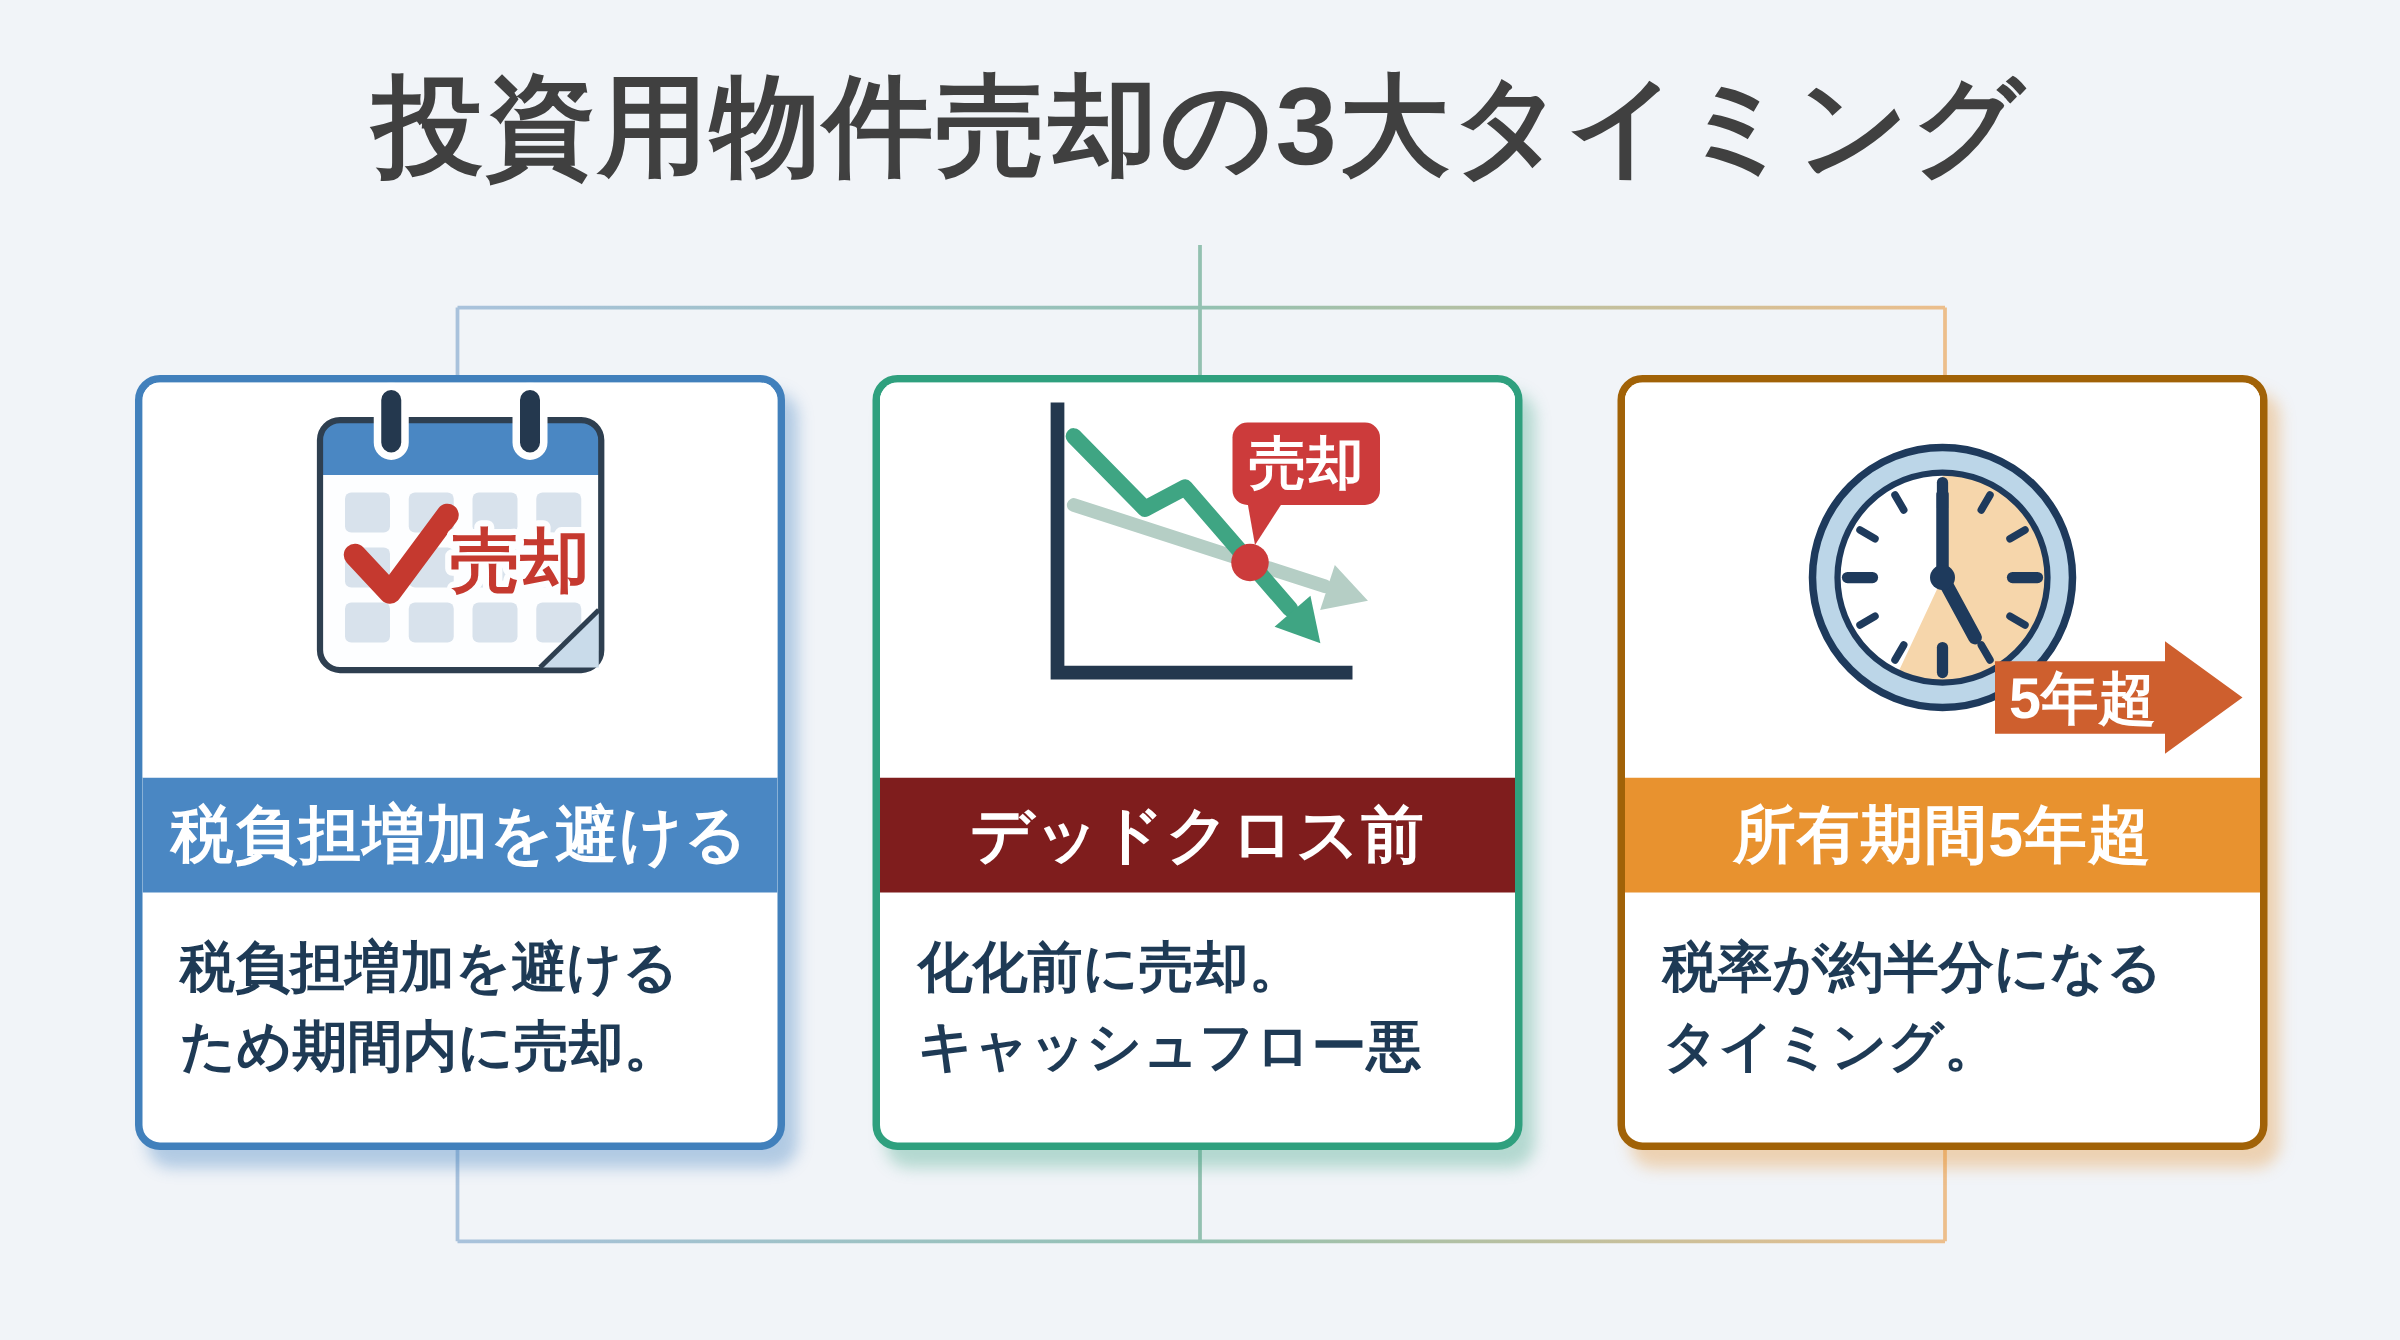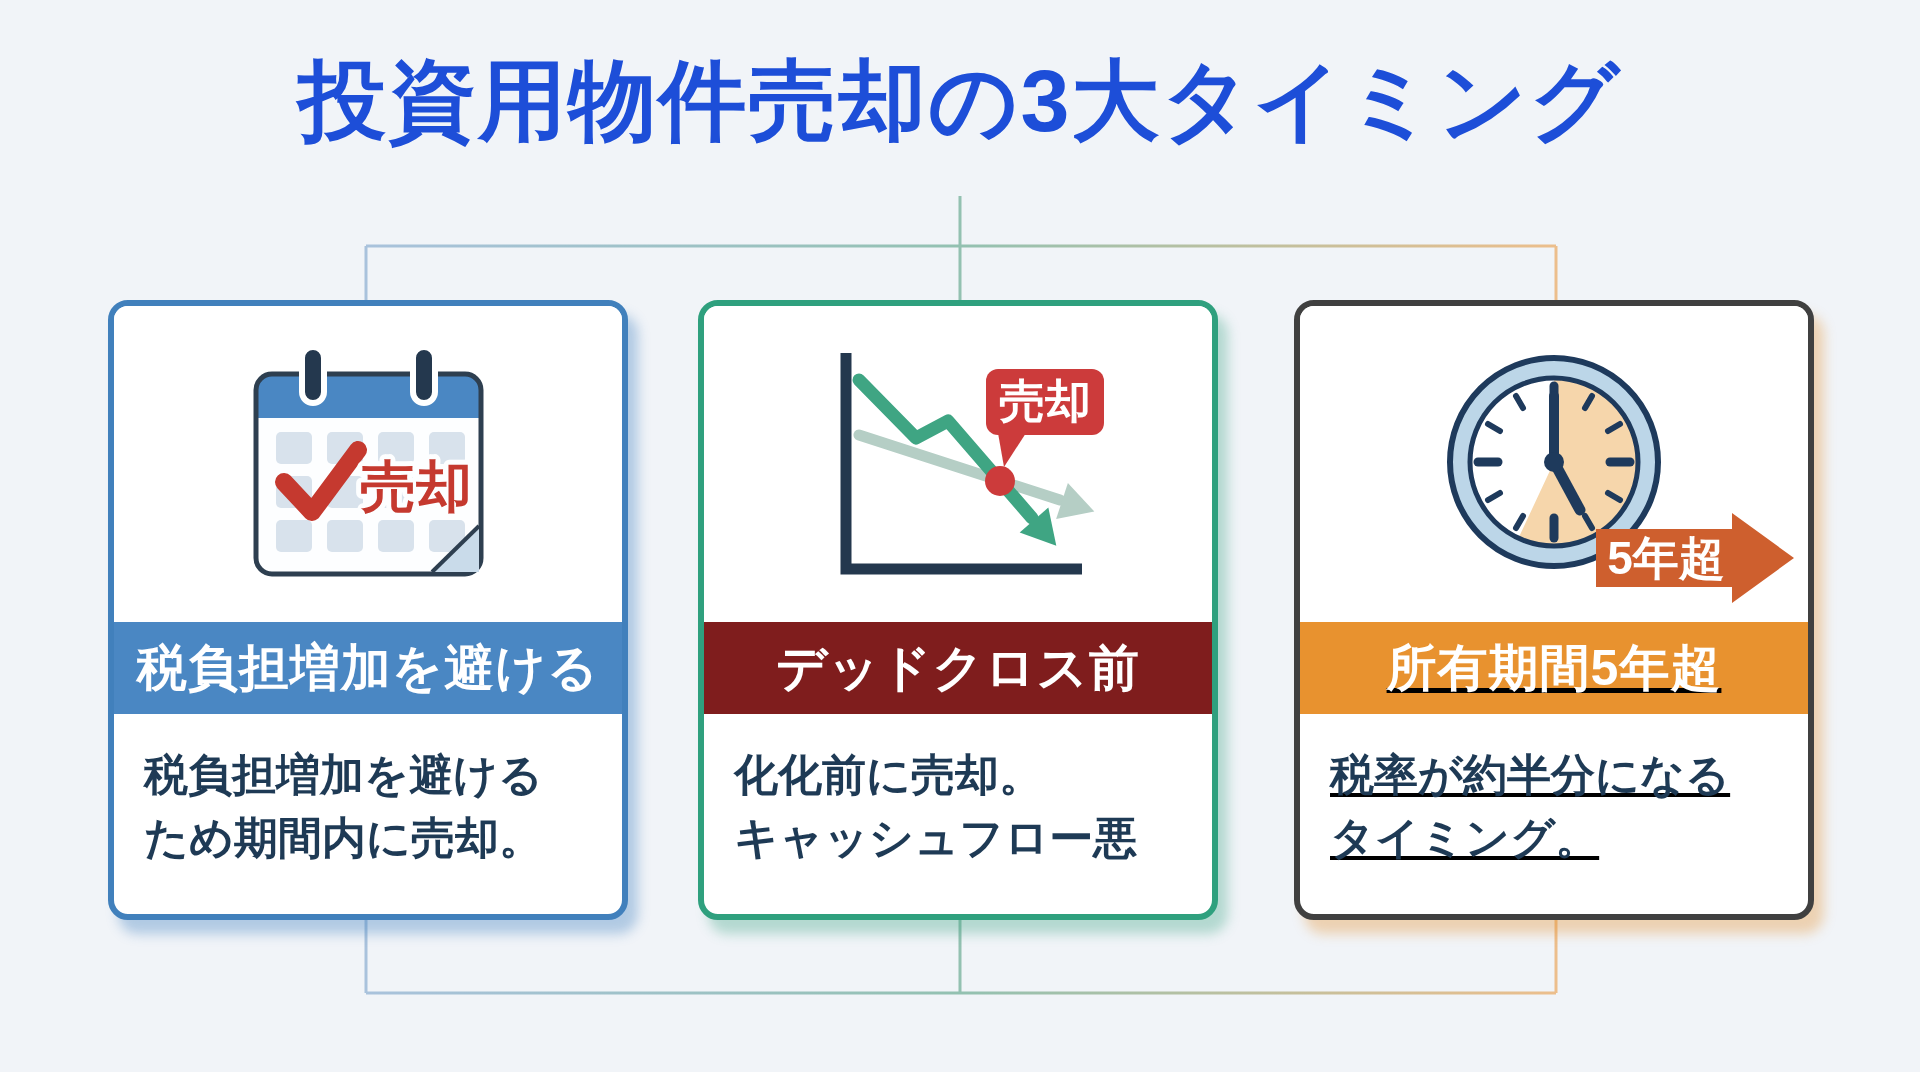--- a/index.html
+++ b/index.html
@@ -4,34 +4,34 @@
 <style>
   html,body{margin:0;padding:0;background:#F1F4F8;}
   #canvas{
     position:relative;width:1920px;height:1072px;overflow:hidden;
     background:#F1F4F8;
     font-family:"Liberation Sans","DejaVu Sans",sans-serif;
   }
   .title{
     position:absolute;top:42px;left:0;width:1920px;margin:0;
     text-align:center;font-size:88px;font-weight:800;letter-spacing:2px;
-    color:#1d4ed8;
+    color:#404040;
   }
   .connector{position:absolute;left:0;top:0;pointer-events:none;}
   .card{
     position:absolute;top:300px;width:520px;height:620px;
     background:#FFFFFF;border-radius:20px;box-sizing:border-box;
     display:flex;flex-direction:column;overflow:hidden;
   }
   .card.blue  {left:108px;border:6px solid #4180BC;box-shadow:10px 14px 12px rgba(74,134,194,.38);}
   .card.green {left:698px;border:6px solid #2FA07E;box-shadow:10px 14px 12px rgba(63,165,131,.34);}
-  .card.orange{left:1294px;border:6px solid #404040;box-shadow:10px 14px 12px rgba(230,145,45,.34);text-decoration:underline;}
+  .card.orange{left:1294px;border:6px solid #a16207;box-shadow:10px 14px 12px rgba(230,145,45,.34);}
   .icon-area{
     height:316px;flex:none;position:relative;
-    display:flex;align-items:center;justify-content:center;background:#FFFFFF;
+    display:flex;align-items:flex-start;justify-content:center;background:#FFFFFF;
   }
   .band{
     height:92px;flex:none;display:flex;align-items:center;justify-content:center;
     color:#FFFFFF;font-size:50px;font-weight:700;letter-spacing:1px;
   }
   .blue   .band{background:#4A87C3;}
   .green  .band{background:#7f1d1d;}
   .orange .band{background:#E8922F;text-align:center;}
   .body-text{
     flex:1;padding:30px 21px 0 30px;

